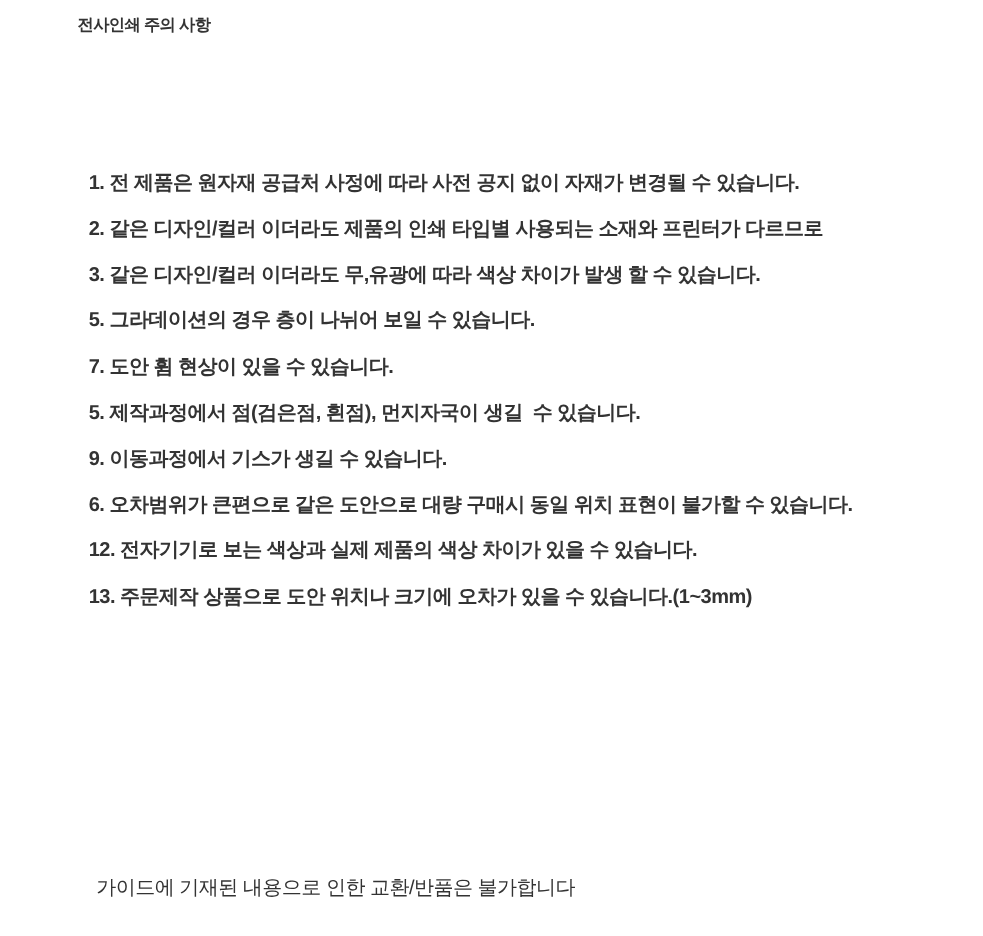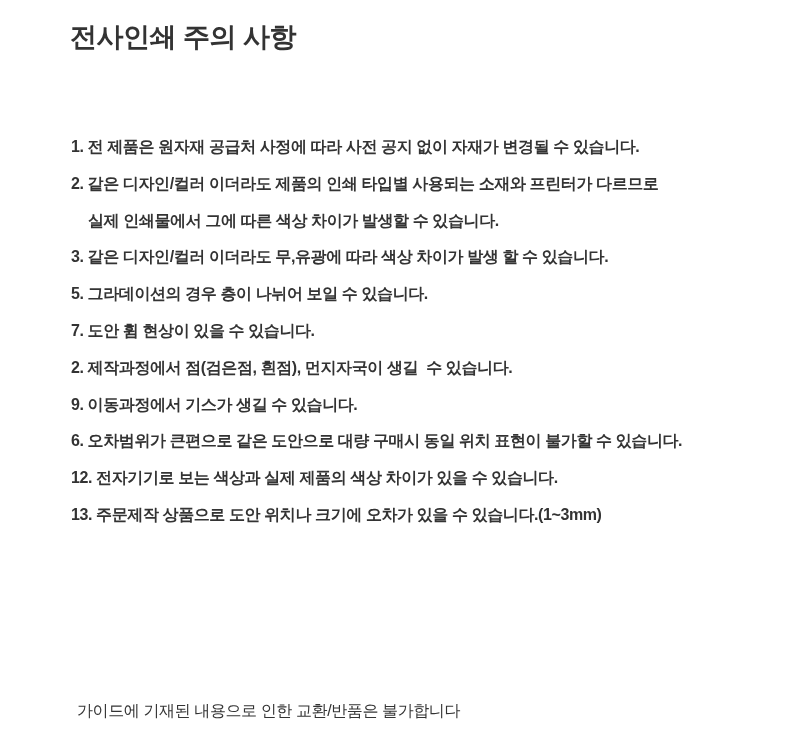--- a/index.html
+++ b/index.html
@@ -17,22 +17,22 @@
     overflow:hidden;
   }
   .page{
     position:absolute;
     inset:0;
   }
   .title{
     position:absolute;
     left:62px;
     top:11px;
-    margin:8px;
-    font-size:27px;
+    margin:0;
+    font-size:13px;
     font-weight:700;
     letter-spacing:-0.5px;
     white-space:pre;
   }
   .lines{
     position:absolute;
     left:71px;
     top:129px;
     font-size:16px;
     font-weight:700;
@@ -59,25 +59,24 @@
 </style>
 </head>
 <body>
 
 <div class="page">
   <h1 class="title">전사인쇄 주의 사항</h1>
 
   <div class="lines">
       <div class="notice-line">1. 전 제품은 원자재 공급처 사정에 따라 사전 공지 없이 자재가 변경될 수 있습니다.</div>
       <div class="notice-line">2. 같은 디자인/컬러 이더라도 제품의 인쇄 타입별 사용되는 소재와 프린터가 다르므로</div>
-      <div class="notice-line indent">실제 인쇄물에서 그에 따른 색상 차이가 발생할 수 있습니다.</div>
       <div class="notice-line">3. 같은 디자인/컬러 이더라도 무,유광에 따라 색상 차이가 발생 할 수 있습니다.</div>
       <div class="notice-line">5. 그라데이션의 경우 층이 나뉘어 보일 수 있습니다.</div>
       <div class="notice-line">7. 도안 휨 현상이 있을 수 있습니다.</div>
-      <div class="notice-line">2. 제작과정에서 점(검은점, 흰점), 먼지자국이 생길  수 있습니다.</div>
+      <div class="notice-line">5. 제작과정에서 점(검은점, 흰점), 먼지자국이 생길  수 있습니다.</div>
       <div class="notice-line">9. 이동과정에서 기스가 생길 수 있습니다.</div>
       <div class="notice-line">6. 오차범위가 큰편으로 같은 도안으로 대량 구매시 동일 위치 표현이 불가할 수 있습니다.</div>
       <div class="notice-line">12. 전자기기로 보는 색상과 실제 제품의 색상 차이가 있을 수 있습니다.</div>
       <div class="notice-line">13. 주문제작 상품으로 도안 위치나 크기에 오차가 있을 수 있습니다.(1~3mm)</div>
     </div>
 
   <p class="footer">가이드에 기재된 내용으로 인한 교환/반품은 불가합니다</p>
 </div>
 
 </body></html>

